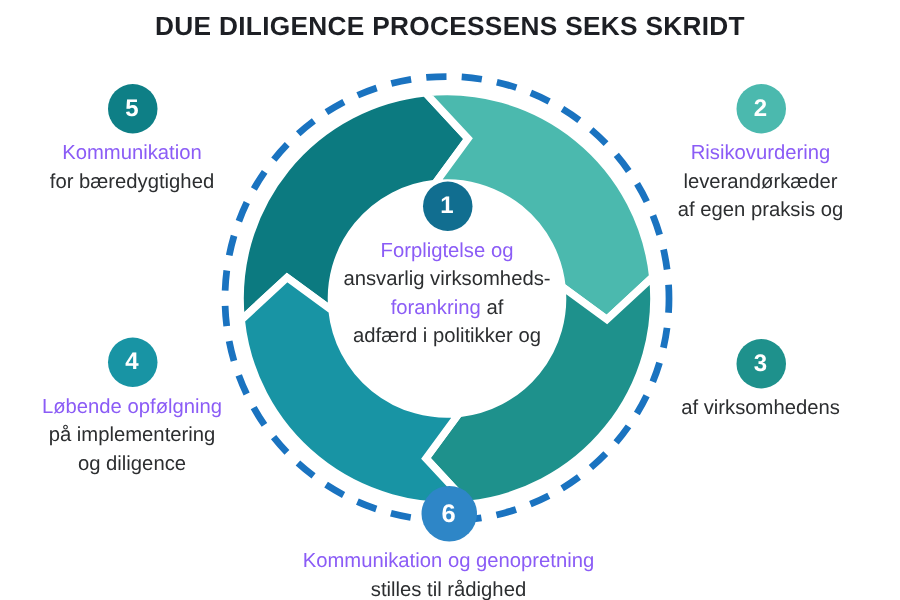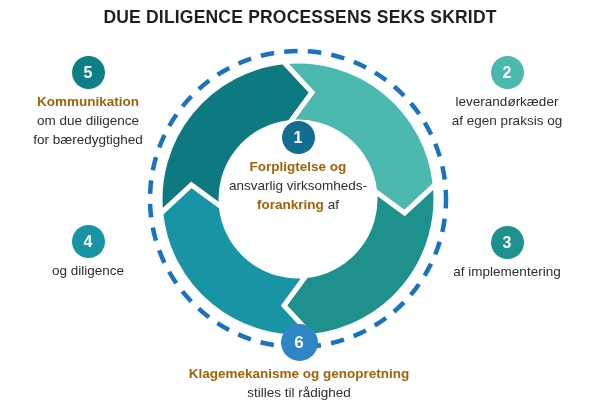--- a/index.html
+++ b/index.html
@@ -15,21 +15,21 @@
   .seg { stroke:#ffffff; stroke-width:5; }
   .label {
     position:absolute; display:flex; flex-direction:column; align-items:center;
     font-size:13.5px; line-height:19px; color:#2c2e30; text-align:center;
   }
   .badge {
     width:33px; height:33px; border-radius:50%; color:#ffffff; font-weight:700;
     font-size:16px; display:flex; align-items:center; justify-content:center;
     margin-bottom:3px; flex:0 0 auto;
   }
-  .bold { font-weight:700; color:#a16207; }
+  .bold { font-weight:400; color:#8b5cf6; }
   .l5 { left:3px;   top:56px;  width:170px; }
   .l2 { left:422px; top:56px;  width:170px; }
   .l3 { left:422px; top:226px; width:170px; }
   .l4 { left:3px;   top:225px; width:170px; }
   .l6 { left:139px; top:324px; width:320px; }
   .l6 .badge { width:37px; height:37px; font-size:17px; }
   .lc { left:213px; top:121px; width:170px; }
 </style>
 </head>
 <body>
@@ -44,44 +44,47 @@
     <path class="seg" d="M 283.6 61.8 A 138 138 0 0 1 435.2 184.6 L 404.6 213.0 L 374.6 191.0 A 77 77 0 0 0 290.0 122.4 L 312.0 92.4 Z" fill="#4bb9ae"></path>
     <path class="seg" d="M 435.2 184.6 A 138 138 0 0 1 312.4 336.2 L 284.0 305.6 L 306.0 275.6 A 77 77 0 0 0 374.6 191.0 L 404.6 213.0 Z" fill="#1e918c"></path>
     <path class="seg" d="M 312.4 336.2 A 138 138 0 0 1 160.8 213.4 L 191.4 185.0 L 221.4 207.0 A 77 77 0 0 0 306.0 275.6 L 284.0 305.6 Z" fill="#1894a4"></path>
   </svg>
 
   <div class="label lc">
     <div class="badge" style="background: rgb(17, 110, 144);">1</div>
     <div class="bold">Forpligtelse og</div>
     <div>ansvarlig virksomheds-</div>
     <div><span class="bold">forankring</span><span> af</span></div>
+    <div>adfærd i politikker og</div>
   </div>
 
   <div class="label l2">
     <div class="badge" style="background: rgb(75, 185, 174);">2</div>
+    <div class="bold">Risikovurdering</div>
     <div>leverandørkæder</div>
     <div>af egen praksis og</div>
   </div>
 
   <div class="label l3">
     <div class="badge" style="background: rgb(30, 145, 140);">3</div>
-    <div>af implementering</div>
+    <div>af virksomhedens</div>
   </div>
 
   <div class="label l4">
     <div class="badge" style="background: rgb(24, 148, 164);">4</div>
+    <div class="bold">Løbende opfølgning</div>
+    <div>på implementering</div>
     <div>og diligence</div>
   </div>
 
   <div class="label l5">
     <div class="badge" style="background: rgb(14, 127, 134);">5</div>
     <div class="bold">Kommunikation</div>
-    <div>om due diligence</div>
     <div>for bæredygtighed</div>
   </div>
 
   <div class="label l6">
     <div class="badge" style="background: rgb(46, 134, 199);">6</div>
-    <div class="bold">Klagemekanisme og genopretning</div>
+    <div class="bold">Kommunikation og genopretning</div>
     <div>stilles til rådighed</div>
   </div>
 
 </div>
 
 </body></html>

